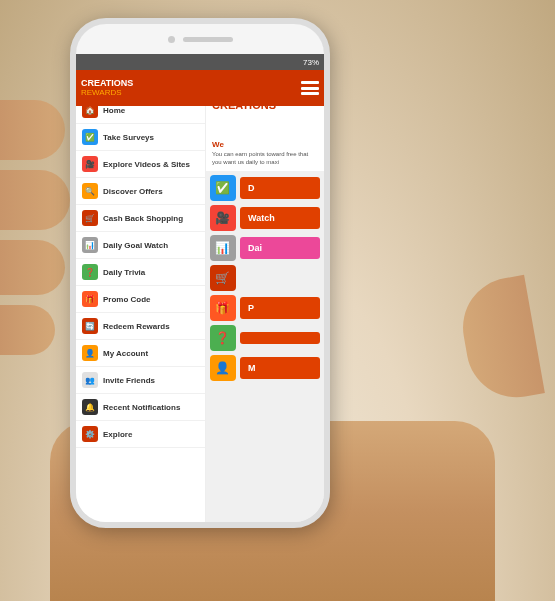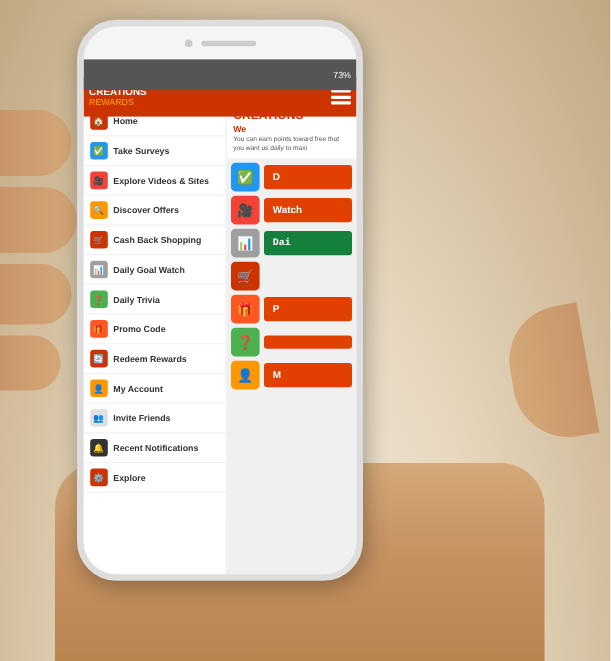--- a/index.html
+++ b/index.html
@@ -53,21 +53,21 @@
       background: #ccc;
       border-radius: 50%;
       margin-right: 8px;
     }
 
     
     .status-bar {
       position: absolute;
       top: 30px;
       left: 0; right: 0;
-      height: 28px;
+      height: 16px;
       background: #555;
       z-index: 25;
       display: flex;
       align-items: center;
       justify-content: flex-end;
       padding: 0 5px;
       font-size: 8px;
       color: white;
     }
 
@@ -214,20 +214,21 @@
       padding: 4px 6px 2px;
       background: white;
     }
 
     .welcome-text {
       font-size: 8px;
       font-weight: bold;
       color: #cc3300;
       padding: 0 6px;
       background: white;
+      margin-top: 27px;
     }
 
     .earn-text {
       font-size: 6px;
       color: #555;
       padding: 2px 6px 4px;
       background: white;
       line-height: 1.3;
     }
 
@@ -485,21 +486,21 @@
         <div class="menu-item-row">
           <div class="menu-item-icon" style="background: rgb(33, 150, 243); color: white;">✅</div>
           <div class="menu-item-label" style="background: rgb(224, 64, 0);">D</div>
         </div>
         <div class="menu-item-row">
           <div class="menu-item-icon" style="background: rgb(244, 67, 54); color: white;">🎥</div>
           <div class="menu-item-label" style="background: rgb(224, 64, 0);">Watch</div>
         </div>
         <div class="menu-item-row">
           <div class="menu-item-icon" style="background: rgb(158, 158, 158); color: white;">📊</div>
-          <div class="menu-item-label" style="background: #15803d; font-family: Liberation Mono, monospace;">Dai</div>
+          <div class="menu-item-label" style="background: #ec4899;">Dai</div>
         </div>
         <div class="menu-item-row">
           <div class="menu-item-icon" style="background: rgb(204, 51, 0); color: white;">🛒</div>
         </div>
         <div class="menu-item-row">
           <div class="menu-item-icon" style="background: rgb(255, 87, 34); color: white;">🎁</div>
           <div class="menu-item-label" style="background: rgb(224, 64, 0);">P</div>
         </div>
         <div class="menu-item-row">
           <div class="menu-item-icon" style="background: rgb(76, 175, 80); color: white;">❓</div>

